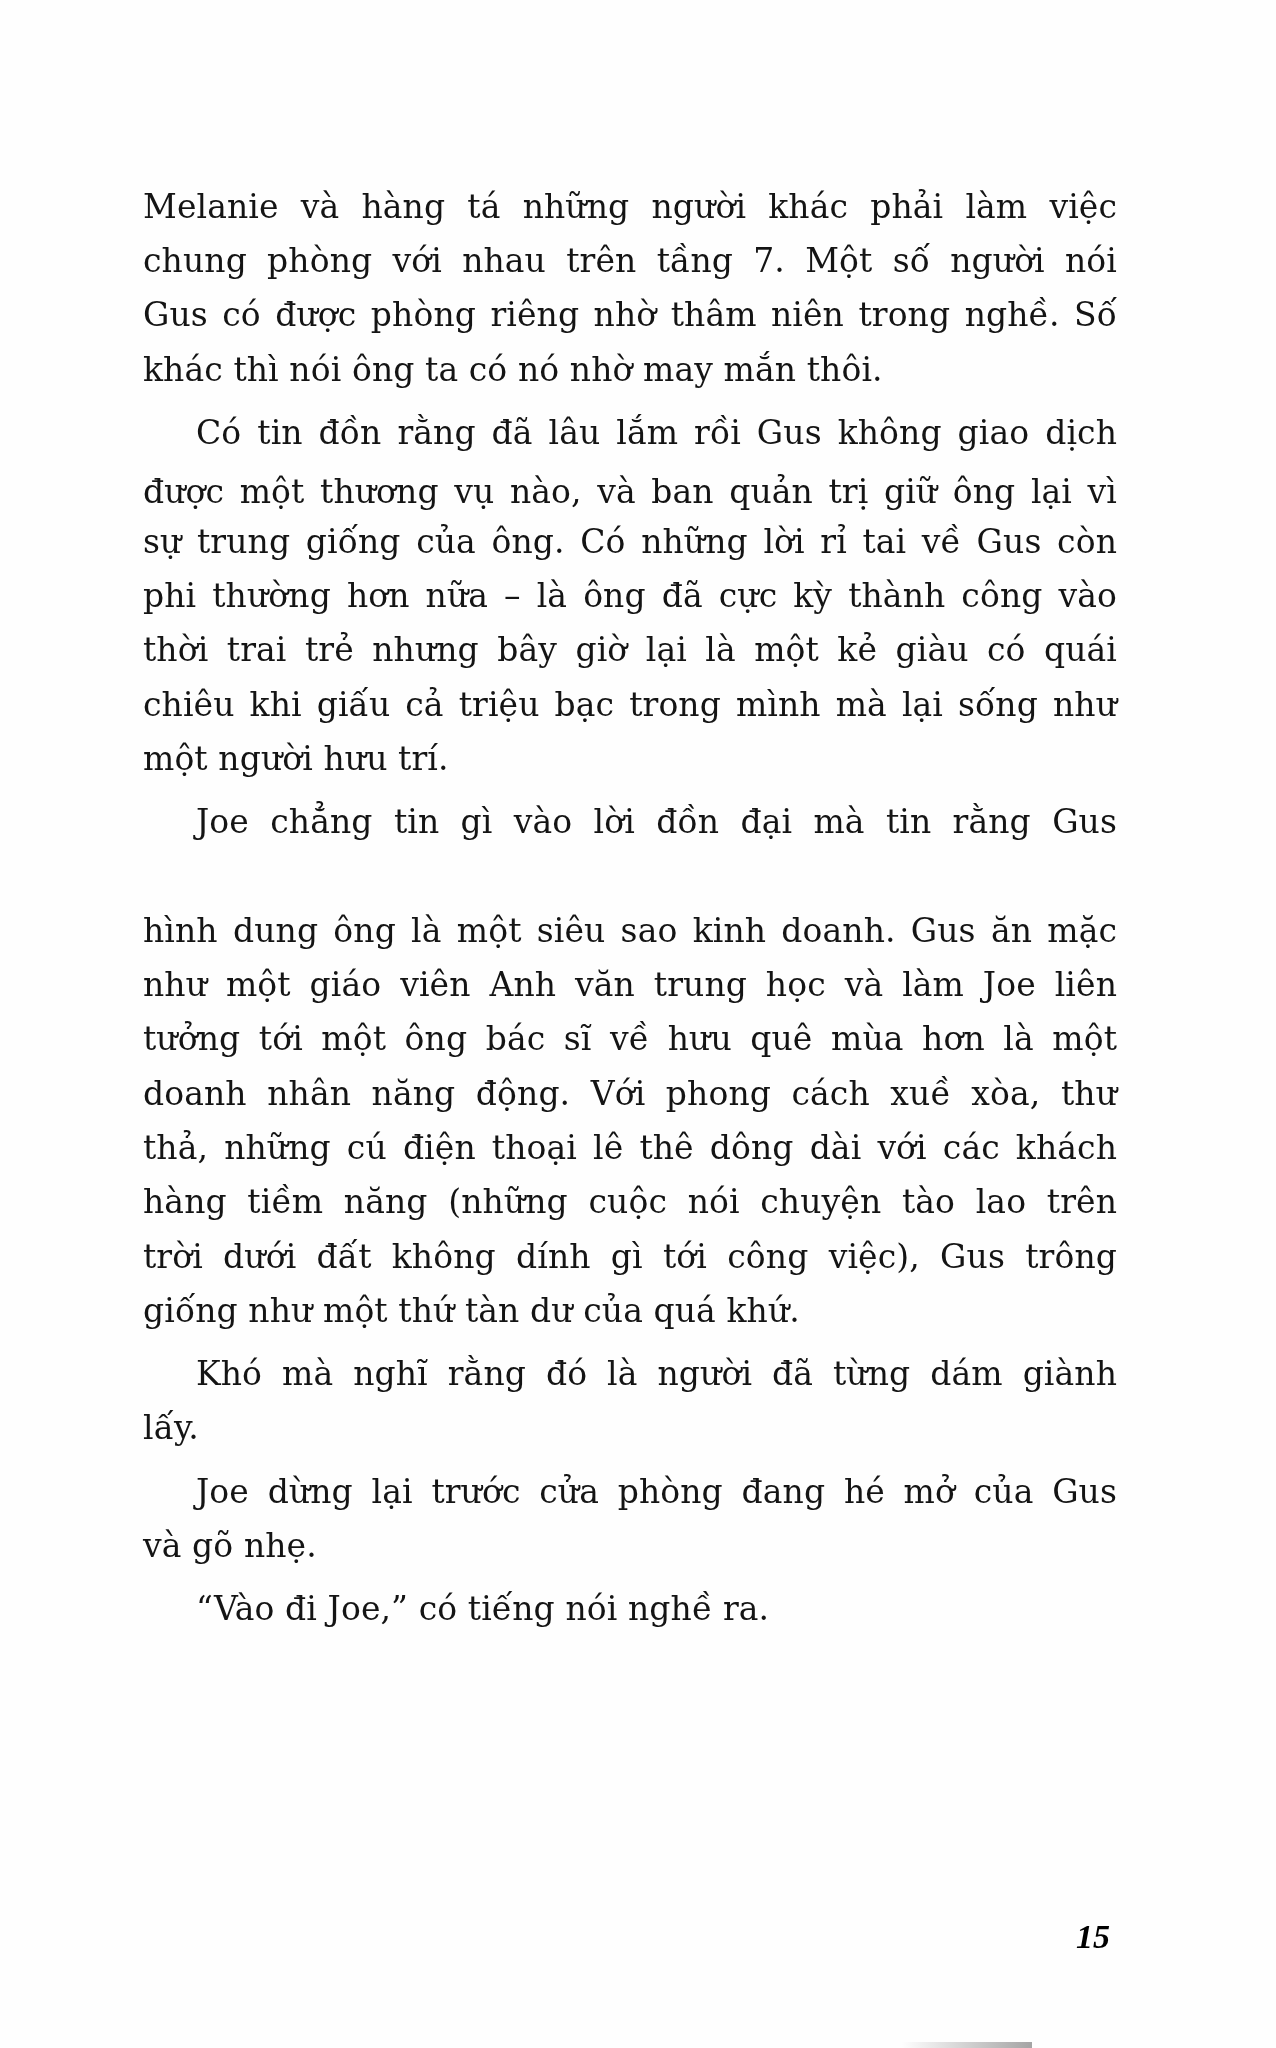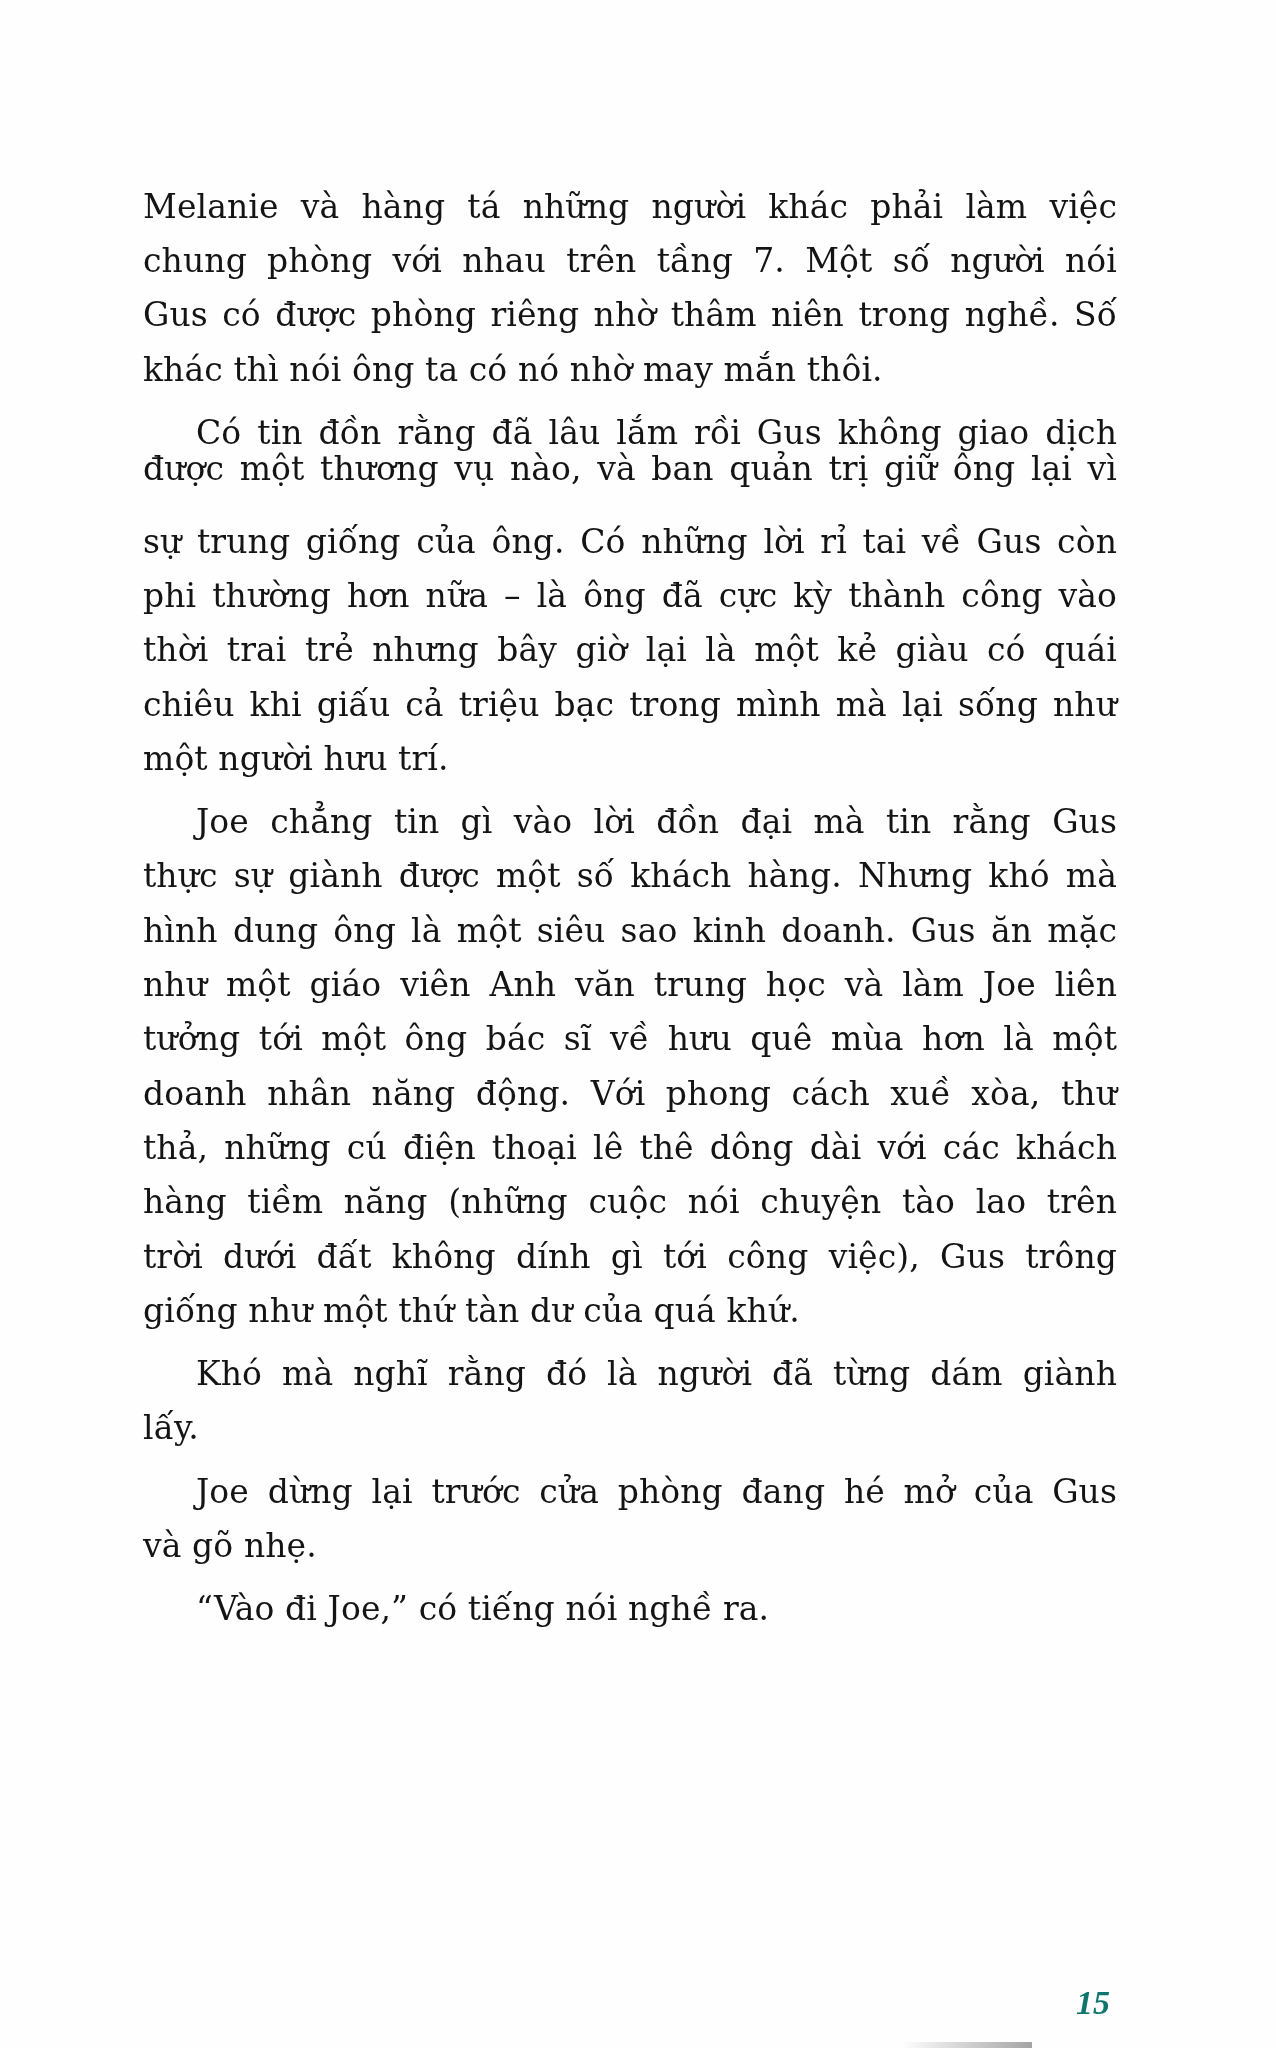--- a/index.html
+++ b/index.html
@@ -20,51 +20,50 @@
     line-height: 54px;
     white-space: nowrap;
     text-align: justify;
     text-align-last: justify;
     letter-spacing: 0.1px;
   }
   .line.last { text-align-last: left; }
   .line.indent { left: 196px; width: 921px; }
   .page-number {
     position: absolute;
-    left: 1076px; top: 1984px;
+    left: 1076px; top: 1918px;
     font-family: "Liberation Serif", "DejaVu Serif", serif;
     font-style: italic; font-weight: bold;
-    font-size: 34px; color: #0f766e;
+    font-size: 34px; color: #000000;
   }
   .scan-edge {
     position: absolute; right: 0; bottom: 0;
     width: 130px; height: 6px;
     background: linear-gradient(to right, rgba(120,120,120,0), rgba(90,90,90,0.55));
   }
 </style>
 </head>
 <body>
 
 <div class="page">
 
   <div class="line" style="top:180px">Melanie và hàng tá những người khác phải làm việc</div>
   <div class="line" style="top:234px">chung phòng với nhau trên tầng 7. Một số người nói</div>
   <div class="line" style="top:288px">Gus có được phòng riêng nhờ thâm niên trong nghề. Số</div>
   <div class="line last" style="top:343px">khác thì nói ông ta có nó nhờ may mắn thôi.</div>
 
   <div class="line indent" style="top:406px">Có tin đồn rằng đã lâu lắm rồi Gus không giao dịch</div>
-  <div class="line" style="top:442px">được một thương vụ nào, và ban quản trị giữ ông lại vì</div>
+  <div class="line" style="top:465px">được một thương vụ nào, và ban quản trị giữ ông lại vì</div>
   <div class="line" style="top:515px">sự trung giống của ông. Có những lời rỉ tai về Gus còn</div>
   <div class="line" style="top:569px">phi thường hơn nữa – là ông đã cực kỳ thành công vào</div>
   <div class="line" style="top:623px">thời trai trẻ nhưng bây giờ lại là một kẻ giàu có quái</div>
   <div class="line" style="top:678px">chiêu khi giấu cả triệu bạc trong mình mà lại sống như</div>
   <div class="line last" style="top:732px">một người hưu trí.</div>
 
   <div class="line indent" style="top:795px">Joe chẳng tin gì vào lời đồn đại mà tin rằng Gus</div>
-  <div class="line" style="top:849px">thực sự giành được một số khách hàng. Nhưng khó mà</div>
   <div class="line" style="top:904px">hình dung ông là một siêu sao kinh doanh. Gus ăn mặc</div>
   <div class="line" style="top:958px">như một giáo viên Anh văn trung học và làm Joe liên</div>
   <div class="line" style="top:1012px">tưởng tới một ông bác sĩ về hưu quê mùa hơn là một</div>
   <div class="line" style="top:1067px">doanh nhân năng động. Với phong cách xuề xòa, thư</div>
   <div class="line" style="top:1121px">thả, những cú điện thoại lê thê dông dài với các khách</div>
   <div class="line" style="top:1175px">hàng tiềm năng (những cuộc nói chuyện tào lao trên</div>
   <div class="line" style="top:1230px">trời dưới đất không dính gì tới công việc), Gus trông</div>
   <div class="line indent" style="top:1347px">Khó mà nghĩ rằng đó là người đã từng dám giành</div>
 
   <div class="line last" style="top:1284px">giống như một thứ tàn dư của quá khứ.</div>

